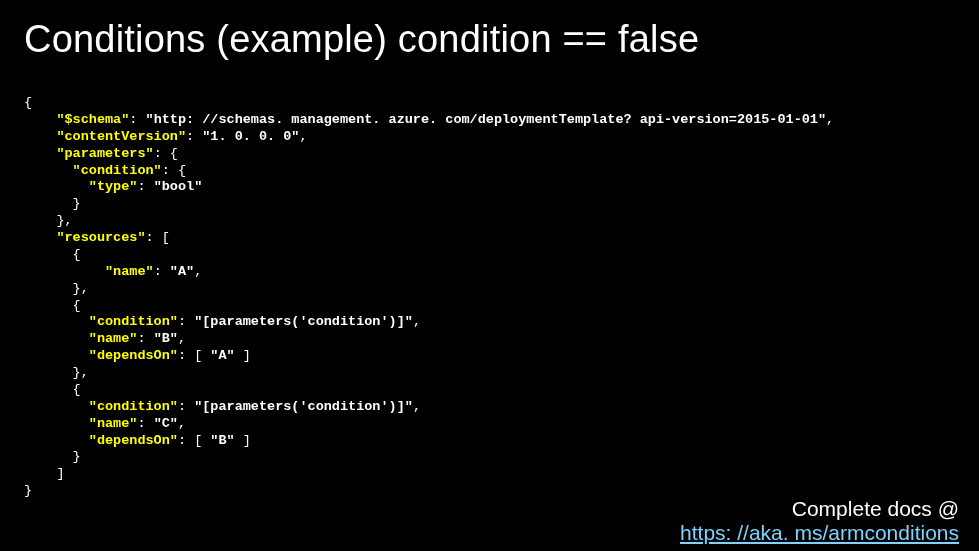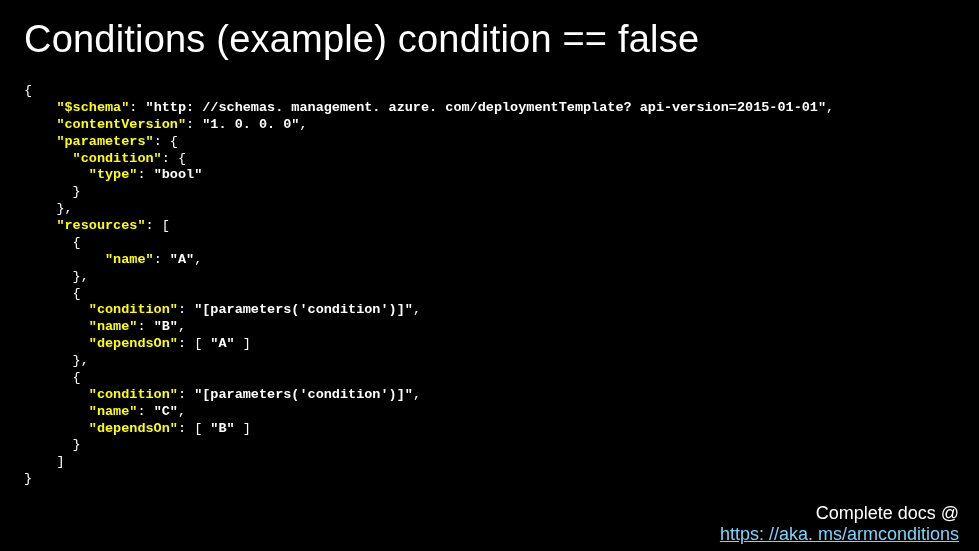--- a/index.html
+++ b/index.html
@@ -13,38 +13,38 @@
   }
   .slide {
     padding: 18px 24px 0 24px;
     position: relative;
     height: 100%;
   }
   .title {
     font-size: 38px;
     font-weight: 300;
     color: #ffffff;
-    margin-bottom: 22px;
+    margin-bottom: 34px;
     letter-spacing: 0.2px;
   }
   .code {
     font-family: "Consolas", "Courier New", monospace;
     font-size: 13.5px;
     line-height: 1.25;
     white-space: pre;
     color: #ffffff;
   }
   .code .key { color: #ffff00; font-weight: bold; }
   .code .val { color: #ffffff; font-weight: bold; }
   .footer {
     position: absolute;
     right: 20px;
     bottom: 6px;
     text-align: right;
-    font-size: 18px;
+    font-size: 21px;
     font-weight: 300;
   }
   .footer .docs { color: #ffffff; }
   .footer .link { color: #7dd3fc; text-decoration: underline; }
 </style>
 </head>
 <body>
 
 <div class="slide">
   <h1 class="title">Conditions  (example) condition == false</h1>

